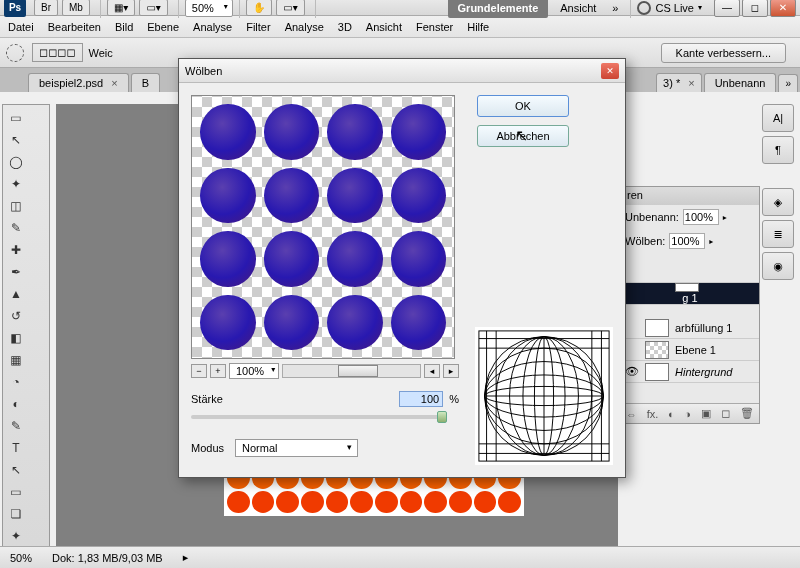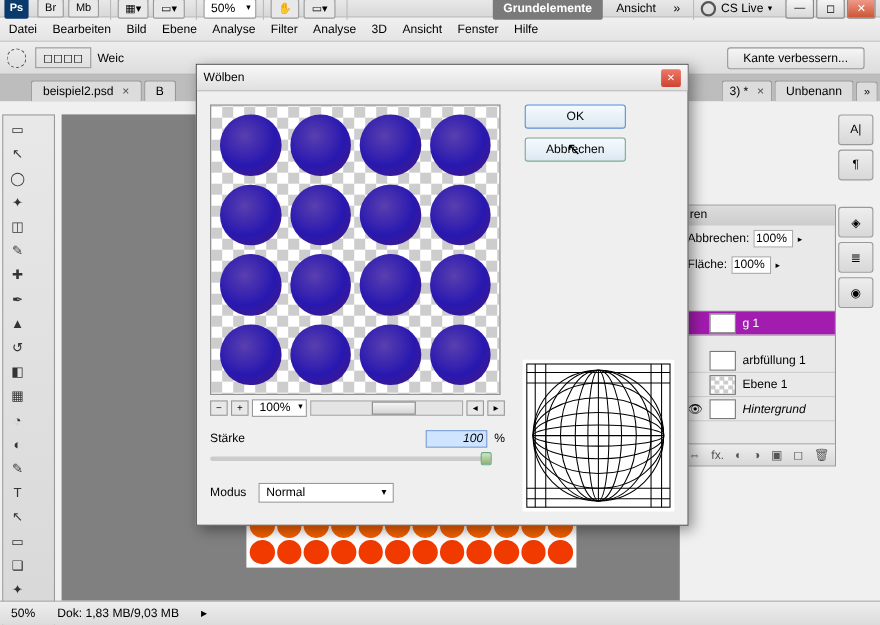--- a/index.html
+++ b/index.html
@@ -38,21 +38,21 @@
 
 .toolbox { position: absolute; left: 2px; top: 104px; width: 48px; background: linear-gradient(#e8e8e8,#d8d8d8); border: 1px solid #999; display: flex; flex-wrap: wrap; padding: 2px; }
 .toolbox .tool { width: 20px; height: 20px; border: 1px solid transparent; margin: 1px; display:flex; align-items:center; justify-content:center; font-size:12px; color:#333; }
 
 
 .panels { position: absolute; right: 2px; top: 104px; width: 36px; display: flex; flex-direction: column; gap: 4px; }
 .pbtn { width: 32px; height: 28px; background: linear-gradient(#eee,#d8d8d8); border: 1px solid #999; border-radius: 3px; display:flex; align-items:center; justify-content:center; }
 
 .layers-panel { position: absolute; right: 40px; top: 186px; width: 140px; background: #e9e9e9; border: 1px solid #999; }
 .layers-panel .row { height: 22px; display: flex; align-items: center; padding: 0 4px; border-bottom: 1px solid #ccc; }
-.layers-panel .row.sel { background: #a21caf; color: #fff; }
+.layers-panel .row.sel { background: #0f172a; color: #fff; flex-direction: column; }
 .layers-panel .eye { width: 14px; text-align: center; margin-right: 6px; }
 .layers-panel .thumb { width: 24px; height: 18px; border: 1px solid #777; background: #fff; margin-right: 6px; }
 .layers-panel .thumb.check { background: repeating-conic-gradient(#ccc 0 25%, #fff 0 50%) 0/8px 8px; }
 .layers-panel .opts { height: 24px; display: flex; align-items: center; padding: 0 4px; gap: 4px; }
 .layers-panel .opts input { width: 36px; border: 1px solid #aaa; padding: 1px; }
 .layers-panel .footer { height: 20px; background: linear-gradient(#eee,#d8d8d8); border-top: 1px solid #aaa; display:flex; align-items:center; justify-content:space-around; font-size:10px; color:#555; }
 
 
 .canvas-area { position: absolute; left: 56px; top: 104px; right: 182px; bottom: 22px; background: #808080; }
 .circles-orange { position: absolute; bottom: 30px; left: 168px; width: 300px; height: 100px; background: #fff; display: grid; grid-template-columns: repeat(12,1fr); grid-template-rows: repeat(4,1fr); padding: 3px; gap: 2px; }
@@ -67,21 +67,21 @@
 .dialog .preview { width: 264px; height: 264px; background: repeating-conic-gradient(#cdcdcd 0 25%, #fff 0 50%) 0/20px 20px; border: 1px solid #888; margin-bottom: 4px; position: relative; display: grid; grid-template-columns: repeat(4,1fr); grid-template-rows: repeat(4,1fr); gap: 8px; padding: 8px; }
 .dialog .preview .circ { border-radius: 50%; background: radial-gradient(circle at 40% 35%, #5a3faf, #2818b0 55%, #4a1a7a); }
 .dialog .zoomrow { display: flex; align-items: center; gap: 3px; margin-bottom: 12px; }
 .dialog .zoomrow .zb { width: 16px; height: 14px; border: 1px solid #999; background: #e8e8e8; font-size:9px; display:flex; align-items:center; justify-content:center; }
 .dialog .zoomrow .zdd { padding: 1px 14px 1px 6px; border: 1px solid #999; background: #fff; position:relative; }
 .dialog .zoomrow .zdd::after { content: "▾"; position:absolute; right:3px; font-size:8px; }
 .dialog .scrollbar { flex: 1; height: 14px; background: #e4e4e4; border: 1px solid #aaa; position: relative; }
 .dialog .scrollbar .thumb { position: absolute; left: 40%; width: 40px; height: 12px; background: linear-gradient(#f5f5f5,#d5d5d5); border: 1px solid #888; }
 .dialog .fieldrow { display: flex; align-items: center; margin: 8px 0; }
 .dialog .fieldrow label { width: 44px; }
-.dialog .fieldrow input[type=text] { width: 56px; border: 1px solid #7a9fd4; background: #cfe4ff; text-align: right; padding: 1px 3px; font-style: italic; }
+.dialog .fieldrow input[type=text] { width: 44px; border: 1px solid #7a9fd4; background: #cfe4ff; text-align: right; padding: 1px 3px; }
 .dialog .fieldrow .pct { margin-left: 6px; }
 .dialog .slider { width: 256px; height: 4px; background: #ccc; border-radius: 2px; position: relative; margin-top: 3px; }
 .dialog .slider .handle { position: absolute; right: 0; top: -4px; width: 10px; height: 12px; background: linear-gradient(#cfe8c0,#8db070); border: 1px solid #6a8; border-radius: 2px; }
 .dialog .select { padding: 2px 80px 2px 6px; border: 1px solid #999; background: #fff; position: relative; }
 .dialog .select::after { content: "▾"; position: absolute; right: 6px; font-size: 9px; }
 .dialog .rightcol { margin-left: 18px; flex: 1; }
 .dialog .dbtn { width: 92px; padding: 4px 0; border: 1px solid #7a9; background: linear-gradient(#f5fbff,#dce8f0); border-radius: 3px; margin-bottom: 8px; }
 .dialog .wireframe { width: 138px; height: 138px; background: #fff; position: absolute; right: 12px; bottom: 12px; display:flex; align-items:center; justify-content:center; }
 .dialog .wireframe svg { width: 134px; height: 134px; }
 
@@ -247,26 +247,26 @@
   <div class="pbtn">¶</div>
   <div style="height:16px"></div>
   <div class="pbtn">◈</div>
   <div class="pbtn">≣</div>
   <div class="pbtn">◉</div>
 </div>
 
 <div class="layers-panel">
   <div style="height:18px;background:linear-gradient(#ddd,#ccc);padding:2px 6px;">ren</div>
   <div class="opts">
-    <span>Abbrechen:</span>
+    <span>Unbenann:</span>
     <input value="100%" style="">
       <span style="font-size:8px">▸</span>
   </div>
   <div class="opts">
-    <span>Fläche:</span>
+    <span>Wölben:</span>
     <input value="100%" style="">
       <span style="font-size:8px">▸</span>
   </div>
   <div style="height:30px;border-bottom:1px solid #ccc"></div>
   <div class="row sel">
       <span class="eye"></span>
       <div class="thumb"></div>
       <span>g 1</span>
     </div>
   <div style="height:12px"></div>

